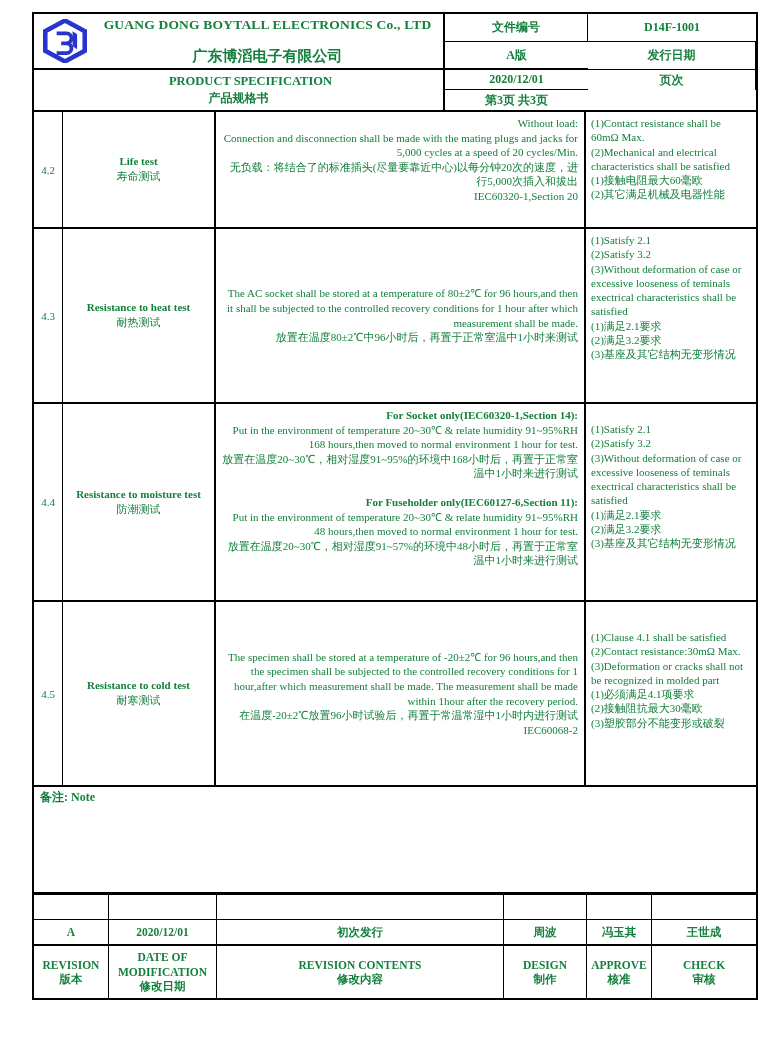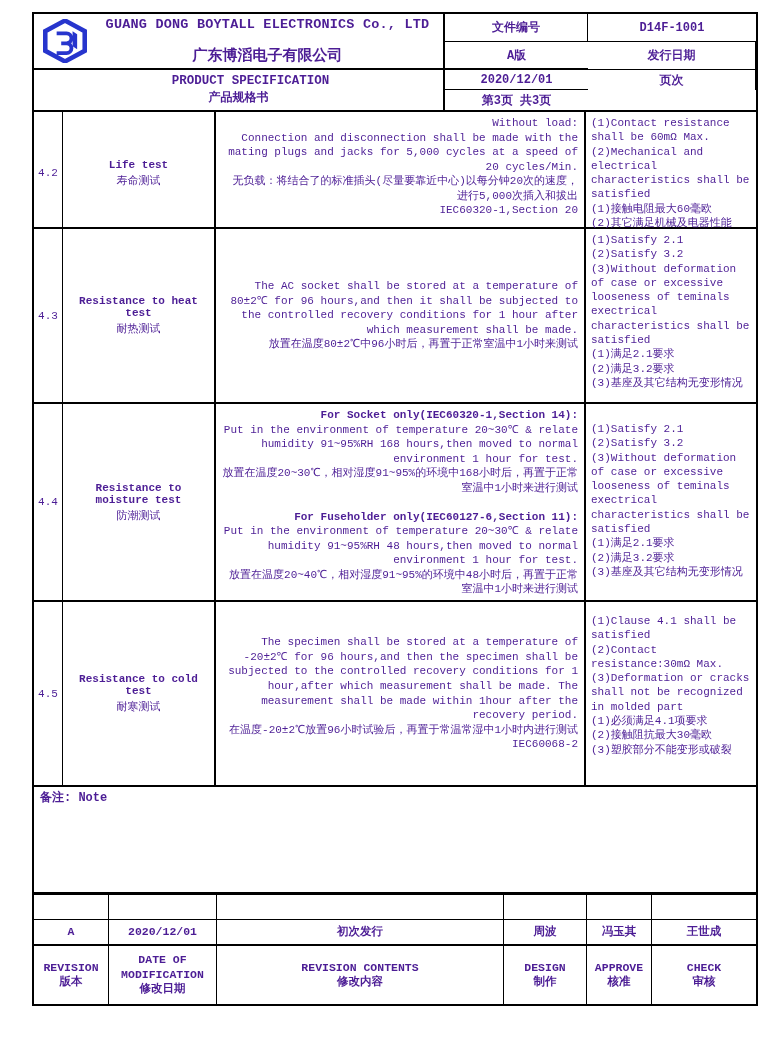--- a/index.html
+++ b/index.html
@@ -1,18 +1,18 @@
 <!DOCTYPE html>
 <html><head>
 <meta charset="utf-8">
 <style>
   html,body { margin:0; padding:0; background:#ffffff; }
   .sheet {
     position:relative; width:770px; height:1041px; background:#ffffff;
-    font-family:Liberation Mono, monospace; color:#4c1d95;
+    font-family:Liberation Serif, serif; color:#15803d;
     overflow:hidden;
   }
   .doc {
     position:absolute; left:32px; top:12px; width:722px;
     border:2px solid #000; background:#fff;
   }
   
   .hdr { display:grid; grid-template-columns:411px 311px; }
   .hdr-left { border-right:2px solid #000; }
   .hdr-left-top {
@@ -67,21 +67,21 @@
   
   .note {
     border-top:2px solid #000; box-sizing:border-box; height:107px;
     padding:2px 6px; font-weight:bold; font-size:12px;
   }
   
   .rev { border-top:3px solid #000; }
   .rev-row { display:grid; grid-template-columns:75px 108px 287px 83px 65px 104px; box-sizing:border-box; }
   .rev-row.empty { height:24px; }
   .rev-row.entry { height:25px; border-top:1px solid #000; }
-  .rev-row.heads { height:60px; border-top:2px solid #000; }
+  .rev-row.heads { height:54px; border-top:2px solid #000; }
   .rcell {
     box-sizing:border-box; border-right:1px solid #000;
     display:flex; flex-direction:column; align-items:center; justify-content:center;
     font-weight:bold; font-size:11.5px; text-align:center; line-height:1.25; padding:1px 2px;
   }
   .rcell:last-child { border-right:none; }
   .rcell .en { font-weight:bold; }
   .rcell .cn { font-weight:bold; }
 </style>
 </head>
@@ -161,42 +161,42 @@
         <span class="en">Resistance to moisture test</span>
         <span class="cn">防潮测试</span>
       </div>
       <div class="c-cond">
           <div class="line bold">For Socket only(IEC60320-1,Section 14):</div>
           <div class="line">Put in the environment of temperature 20~30℃ &amp; relate humidity 91~95%RH 168 hours,then moved to normal environment 1 hour for test.</div>
           <div class="line">放置在温度20~30℃，相对湿度91~95%的环境中168小时后，再置于正常室温中1小时来进行测试</div>
           <div class="line">&nbsp;</div>
           <div class="line bold">For Fuseholder only(IEC60127-6,Section 11):</div>
           <div class="line">Put in the environment of temperature 20~30℃ &amp; relate humidity 91~95%RH 48 hours,then moved to normal environment 1 hour for test.</div>
-          <div class="line">放置在温度20~40℃，相对湿度91~95%的环境中48小时后，再置于正常室温中1小时来进行测试</div>
+          <div class="line">放置在温度20~30℃，相对湿度91~57%的环境中48小时后，再置于正常室温中1小时来进行测试</div>
         </div>
       <div class="c-req" style="padding-top:18px">(1)Satisfy 2.1
 (2)Satisfy 3.2
 (3)Without deformation of case or excessive looseness of teminals exectrical characteristics shall be satisfied
 (1)满足2.1要求
 (2)满足3.2要求
 (3)基座及其它结构无变形情况</div>
     </div>
 
     <div class="trow" style="height:185px">
       <div class="c-no">4.5</div>
       <div class="c-name">
         <span class="en">Resistance to cold test</span>
         <span class="cn">耐寒测试</span>
       </div>
       <div class="c-cond vcenter">
           <div class="line">The specimen shall be stored at a temperature of -20±2℃ for 96 hours,and then the specimen shall be subjected to the controlled recovery conditions for 1 hour,after which measurement shall be made. The measurement shall be made within 1hour after the recovery period.</div>
           <div class="line">在温度-20±2℃放置96小时试验后，再置于常温常湿中1小时内进行测试</div>
           <div class="line">IEC60068-2</div>
         </div>
-      <div class="c-req" style="padding-top:12px">(1)Clause 4.1 shall be satisfied
+      <div class="c-req" style="padding-top:28px">(1)Clause 4.1 shall be satisfied
 (2)Contact resistance:30mΩ Max.
 (3)Deformation or cracks shall not be recognized in molded part
 (1)必须满足4.1项要求
 (2)接触阻抗最大30毫欧
 (3)塑胶部分不能变形或破裂</div>
     </div>
 
     <div class="note">
       <span>备注: Note</span>
     </div>

